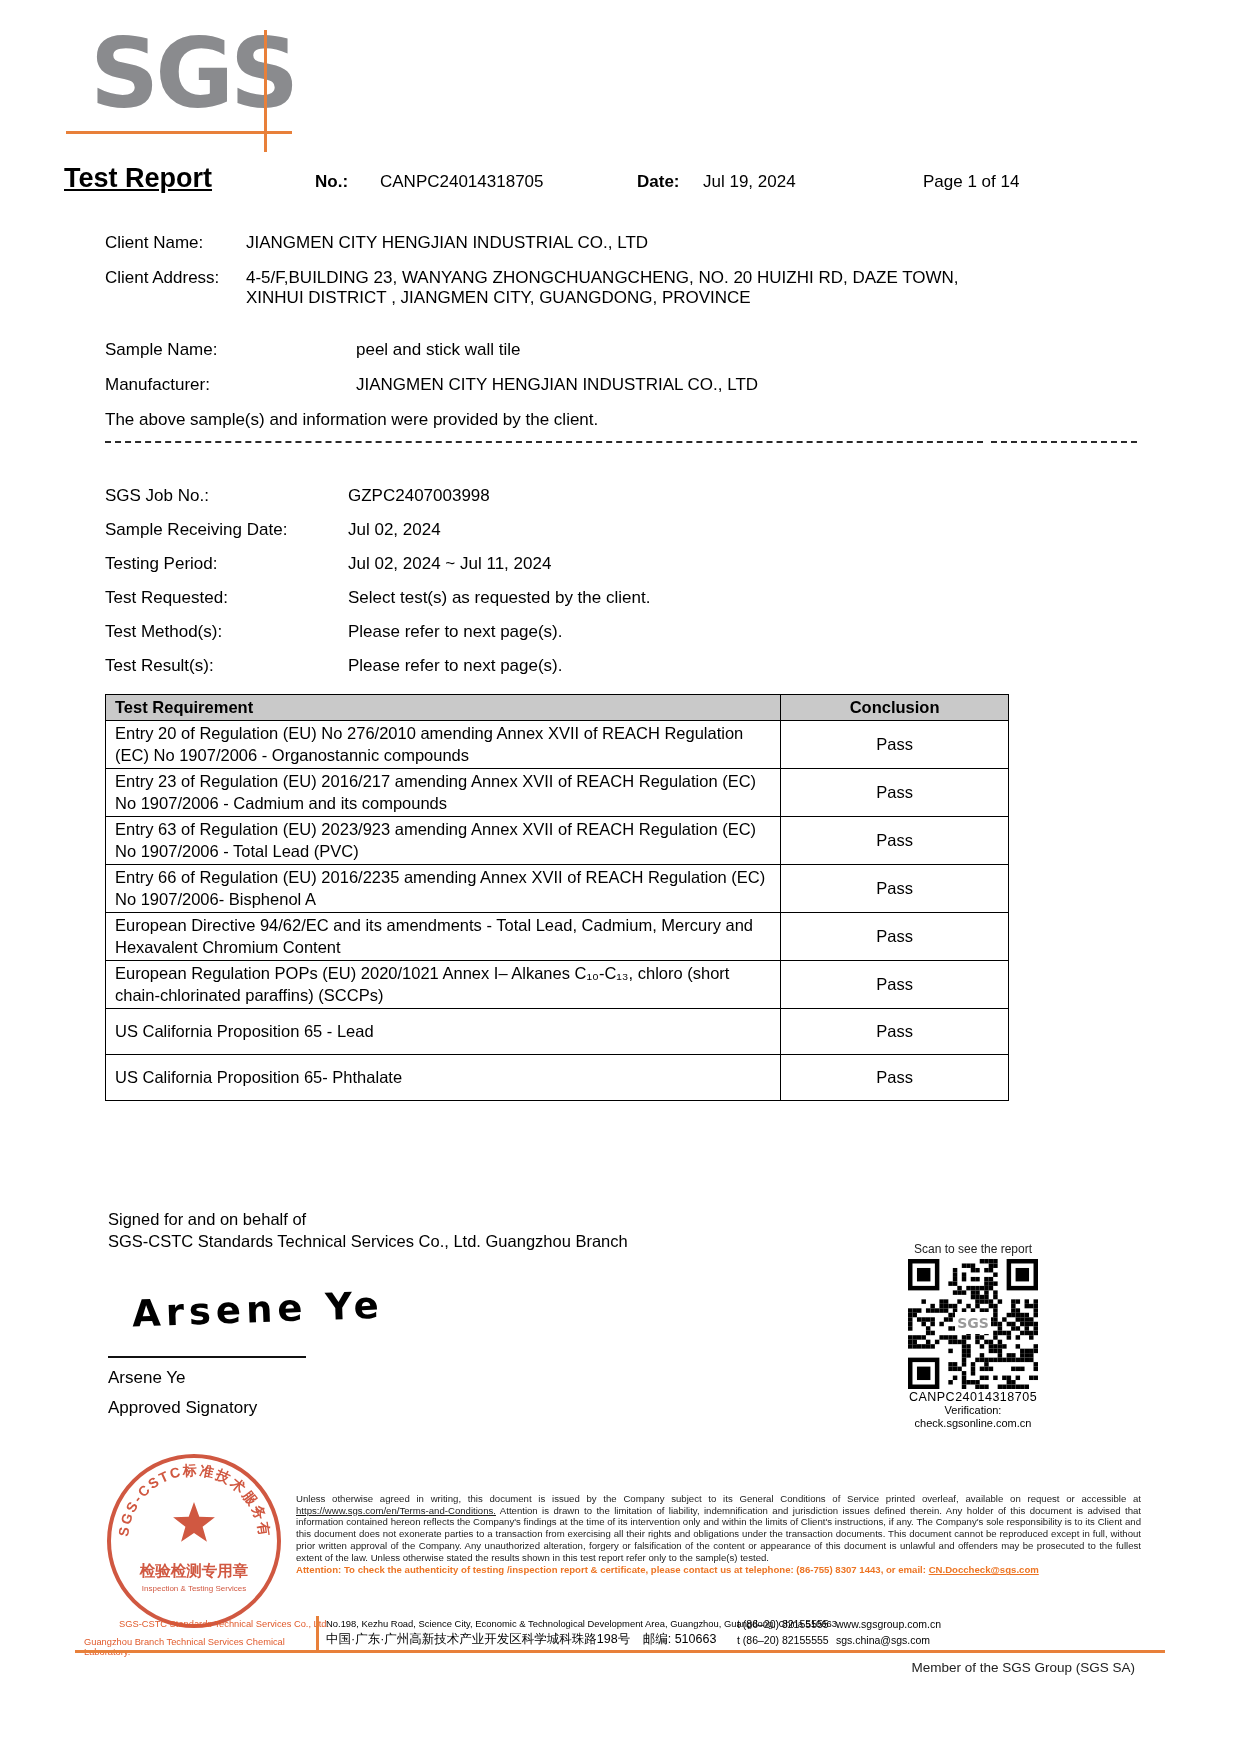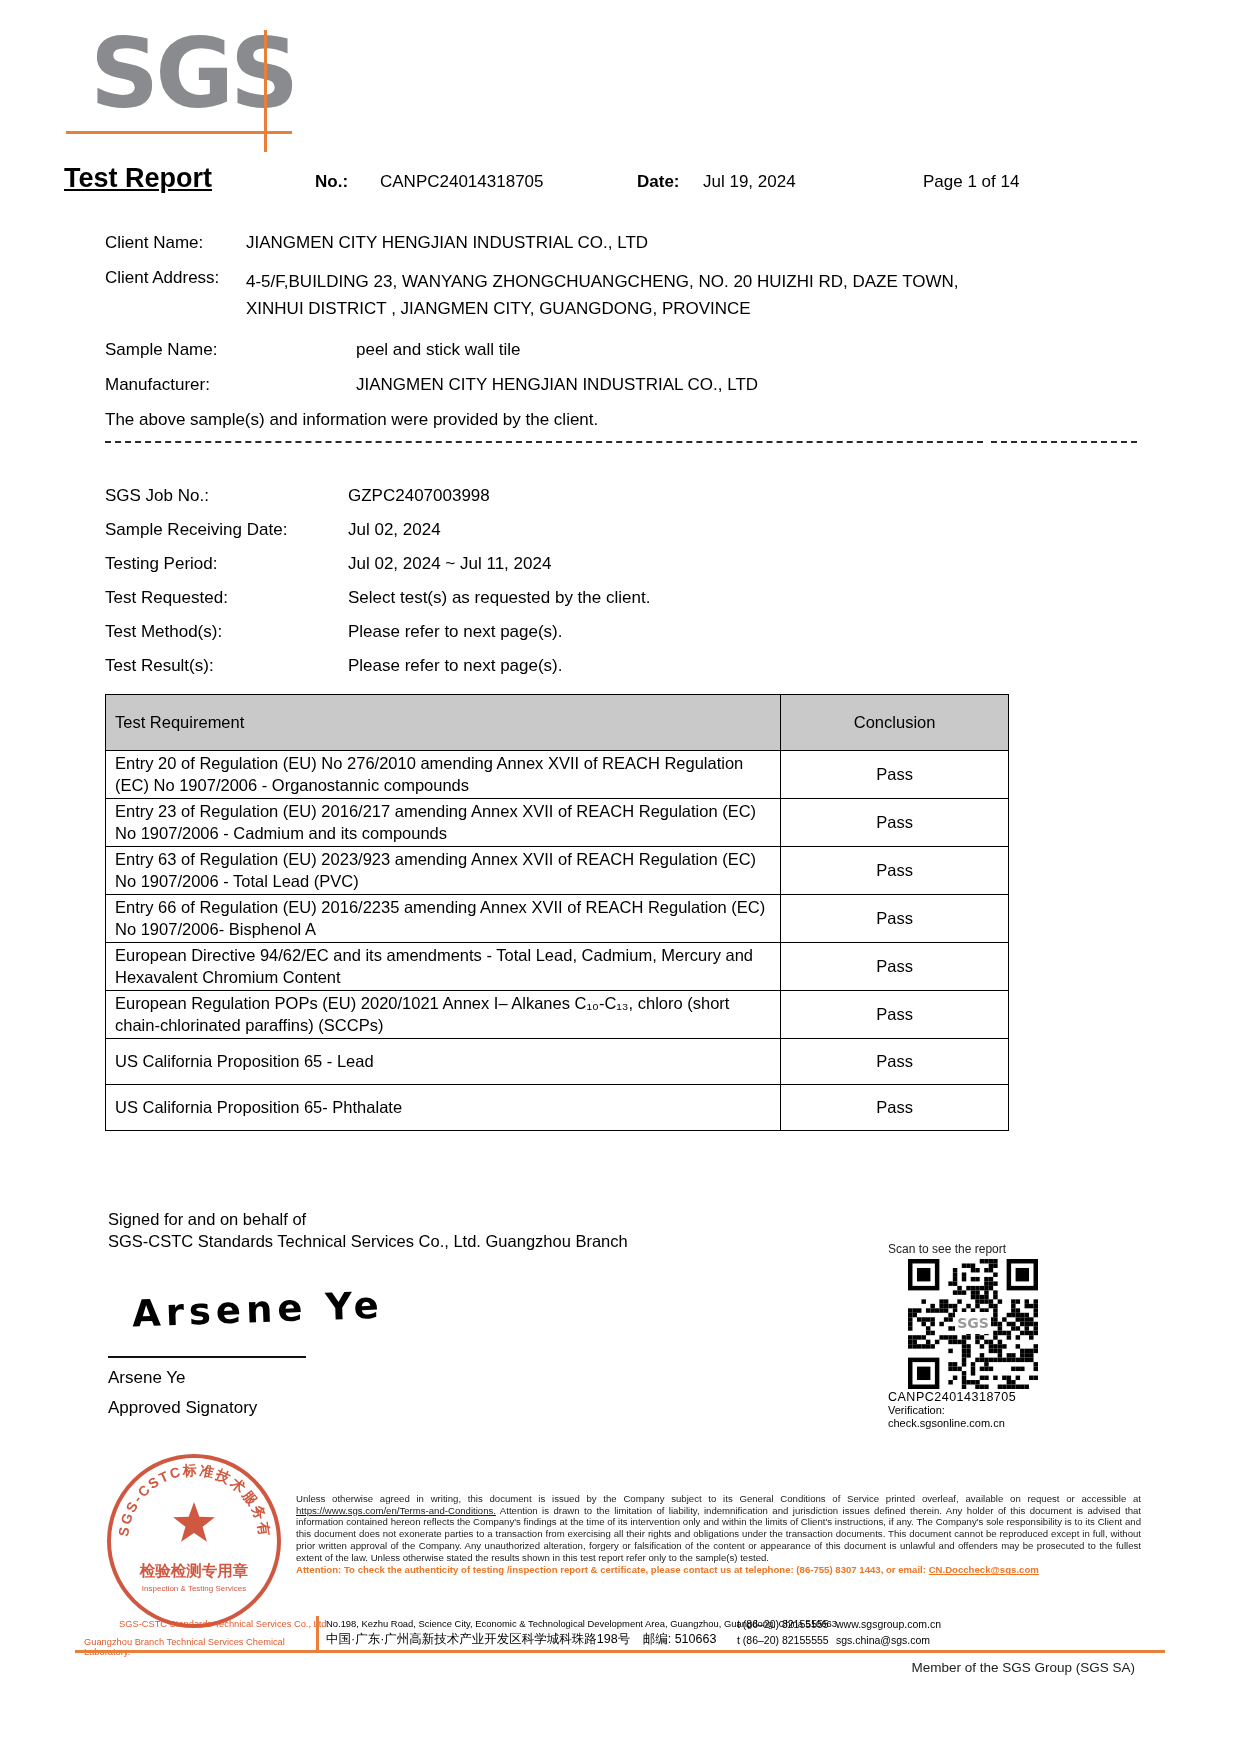--- a/index.html
+++ b/index.html
@@ -17,53 +17,53 @@
   .h-label { position:absolute; top:172px; font-size:17px; font-weight:bold; }
   .h-val   { position:absolute; top:172px; font-size:17px; }
 
   .fs17 { font-size:17px; line-height:19px;gap:8px; }
   .lbl { flex:0 0 auto; }
 
   .client-name-row { position:absolute; left:105px; top:233px; display:flex; }
   .client-name-row .lbl { width:133px; }
   .client-addr-row { position:absolute; left:105px; top:268px; display:flex; }
   .client-addr-row .lbl { width:133px; }
-  .client-addr-row .val { width:740px; line-height:27px; }
+  .client-addr-row .val { width:740px; line-height:20px; }
 
   .sample-row { position:absolute; left:105px; display:flex; }
   .sample-row .lbl { width:243px; }
 
   .note { position:absolute; left:105px; top:410px; font-size:17px; }
 
   .dash-seg { position:absolute; top:441px; height:0; border-top:2px dashed #2a2a2a; }
 
   .job-block { position:absolute; left:105px; top:486px; }
   .job-row { display:flex; height:34px; font-size:17px; }
   .job-row .lbl { width:243px; }
 
   
   table.results { position:absolute; left:105px; top:694px; width:904px; border-collapse:collapse; }
   table.results th, table.results td { border:1.6px solid #000; font-size:16.5px; }
-  table.results th { background:#c9c9c9; height:19px; text-align:left; padding:18px 9px; font-weight:normal; }
+  table.results th { background:#c9c9c9; height:19px; text-align:left; padding:3px 9px; font-weight:bold; }
   table.results th.concl { text-align:center; }
   table.results td.req { padding:2px 9px; line-height:21.5px; width:676px; }
   table.results td.pass { text-align:center; width:228px; }
   table.results tr.tall td { height:46px; }
 
   
   .sig-for { position:absolute; left:108px; top:1210px; font-size:16.5px; }
   .sig-co  { position:absolute; left:108px; top:1232px; font-size:16.5px; }
   .sig-script { position:absolute; left:132px; top:1288px; font-size:37px; font-weight:bold;
     letter-spacing:5px; transform:rotate(-2deg); font-family:"DejaVu Sans",sans-serif; }
   .sig-line { position:absolute; left:108px; top:1356px; width:198px; border-top:2.5px solid #111; }
   .sig-name { position:absolute; left:108px; top:1368px; font-size:17px; }
   .sig-title { position:absolute; left:108px; top:1398px; font-size:17px; }
 
   
-  .qr-wrap { position:absolute; left:888px; top:1242px; width:170px; }
+  .qr-wrap { position:absolute; left:888px; top:1242px; width:170px; text-align:center; }
   .qr-scan { font-size:12px; color:#222; }
   .qr-svg { display:block; margin:3px auto 1px auto; }
   .qr-no { font-size:12.5px; letter-spacing:0.5px; }
   .qr-ver { font-size:11px; line-height:13px; }
 
   
   .stamp { position:absolute; left:103px; top:1450px; width:182px; height:182px; opacity:0.92; }
   .co-line1 { position:absolute; left:84px; top:1619px; width:235px; font-size:9.3px; color:#e05a2b;margin-left:35px; }
   .co-line2 { position:absolute; left:84px; top:1637px; width:235px; font-size:9.3px; color:#e05a2b; }
 

